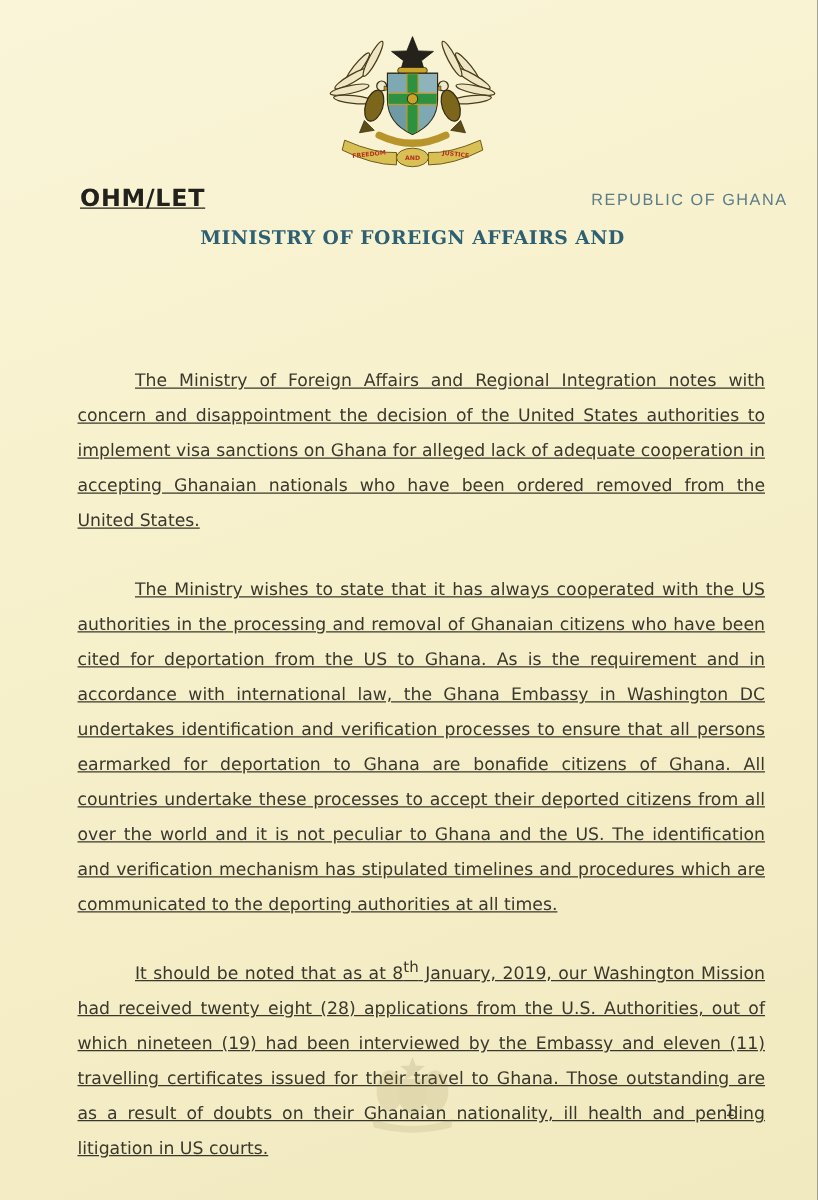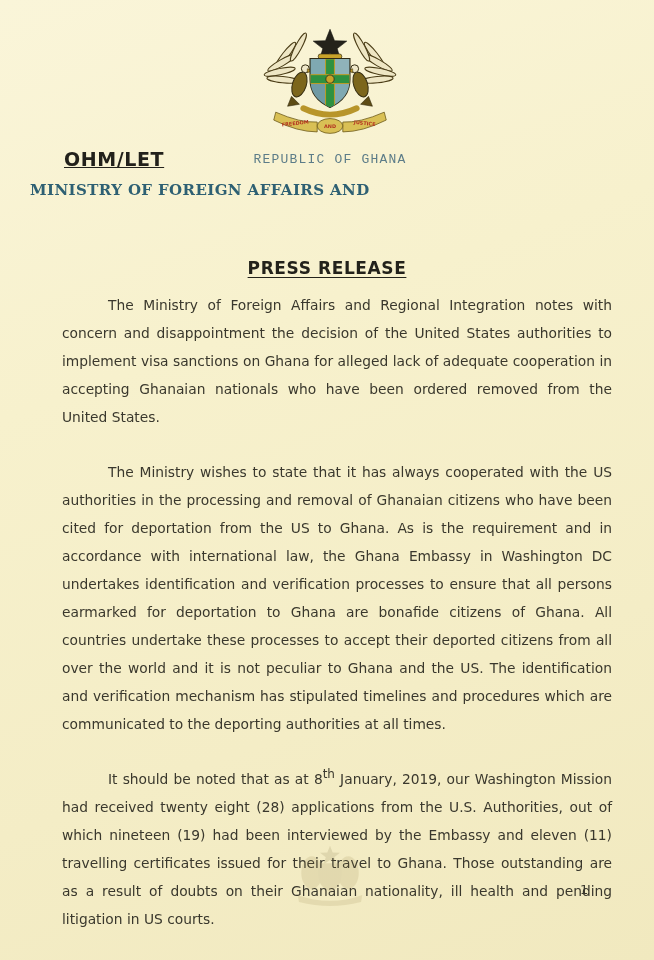--- a/index.html
+++ b/index.html
@@ -15,39 +15,40 @@
     position:absolute;left:64px;top:148px;
     font-size:19px;font-weight:bold;color:#22211b;
     text-decoration:underline;letter-spacing:.6px;
   }
   .crest{position:absolute;left:256px;top:24px;width:148px;height:126px;}
   .watermark{
     position:absolute;left:286px;top:842px;width:88px;height:76px;
     opacity:.14;filter:sepia(.4);
   }
   .republic{
-    position:absolute;left:30px;top:152px;width:600px;text-align:center;
-    font-family:Liberation Mono, monospace;
+    position:absolute;left:30px;top:152px;width:600px;text-align:right;
+    font-family:Liberation Sans, sans-serif;
     font-size:13px;color:#5c7c88;letter-spacing:1.2px;
   }
   .ministry{
-    position:absolute;left:30px;top:179px;width:600px;text-align:left;
+    position:absolute;left:30px;top:179px;width:600px;text-align:center;
     font-family:"DejaVu Serif","Liberation Serif",serif;
     font-size:15px;font-weight:bold;color:#2e6073;
     letter-spacing:.4px;line-height:22px;
   }
   .press-title{
     position:absolute;left:0;top:258px;width:654px;text-align:center;
     font-size:17px;font-weight:bold;color:#23221b;letter-spacing:.6px;
   }
   .press-title span{text-decoration:underline;text-underline-offset:3px;}
   .body-text{
     position:absolute;left:62px;top:291px;width:550px;
     font-size:13.8px;line-height:28px;color:#3a382d;
     text-align:justify;
+    text-decoration:underline;
   }
   .body-text p{margin:0 0 27px 0;text-indent:46px;}
   .body-text sup{font-size:12px;line-height:0;}
   .page-number{
     position:absolute;left:580px;top:882px;
     font-size:13px;color:#3a382d;
   }
 </style>
 </head>
 <body>
@@ -118,23 +119,20 @@
       <text x="110" y="101" font-size="5" font-weight="bold" fill="#b33220" text-anchor="middle" transform="rotate(6 110 101)">JUSTICE</text>
     </g>
   </svg>
 
   <div class="republic">REPUBLIC OF GHANA</div>
 
   <div class="ministry">
     <div>MINISTRY OF FOREIGN AFFAIRS AND</div>
   </div>
 
-  <div class="press-title">
-    <span>PRESS RELEASE</span>
-  </div>
 
   <div class="body-text">
     <p>The Ministry of Foreign Affairs and Regional Integration notes with concern and disappointment the decision of the United States authorities to implement visa sanctions on Ghana for alleged lack of adequate cooperation in accepting Ghanaian nationals who have been ordered removed from the United States.</p>
     <p>The Ministry wishes to state that it has always cooperated with the US authorities in the processing and removal of Ghanaian citizens who have been cited for deportation from the US to Ghana. As is the requirement and in accordance with international law, the Ghana Embassy in Washington DC undertakes identification and verification processes to ensure that all persons earmarked for deportation to Ghana are bonafide citizens of Ghana. All countries undertake these processes to accept their deported citizens from all over the world and it is not peculiar to Ghana and the US.  The identification and verification mechanism has stipulated timelines and procedures which are communicated to the deporting authorities at all times.</p>
     <p><span>It should be noted that as at 8</span><sup>th</sup><span> January, 2019, our Washington Mission had received twenty eight (28) applications from the U.S. Authorities, out of which nineteen (19) had been interviewed by the Embassy and eleven (11) travelling certificates issued for their travel to Ghana. Those outstanding are as a result of doubts on their Ghanaian nationality, ill health and pending litigation in US courts.</span></p>
 
   </div>
 
   <svg class="watermark" viewBox="0 0 150 125" xmlns="http://www.w3.org/2000/svg">
     <path d="M75,4 L79.6,15.6 L92,16 L82.3,23.6 L85.8,35.5 L75,28.6 L64.2,35.5 L67.7,23.6 L58,16 L70.4,15.6 Z" fill="#6b5816"></path>

